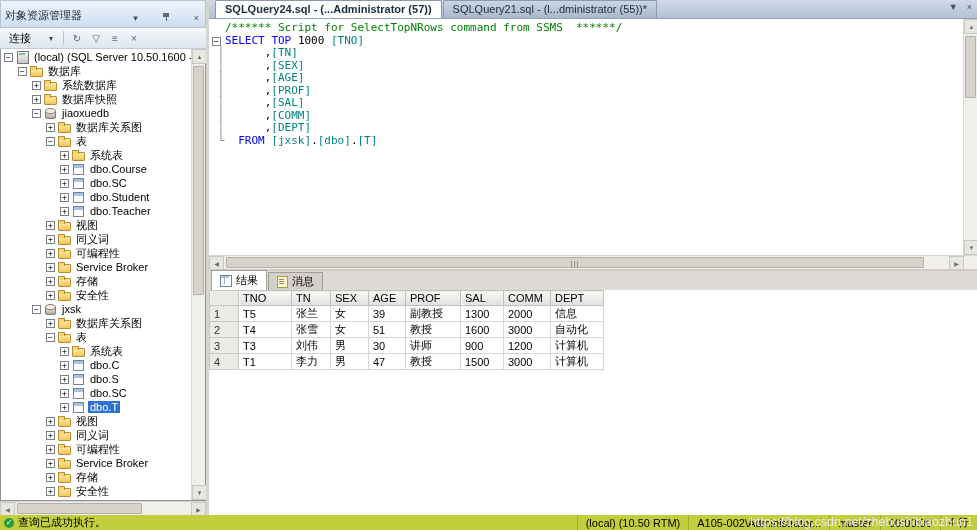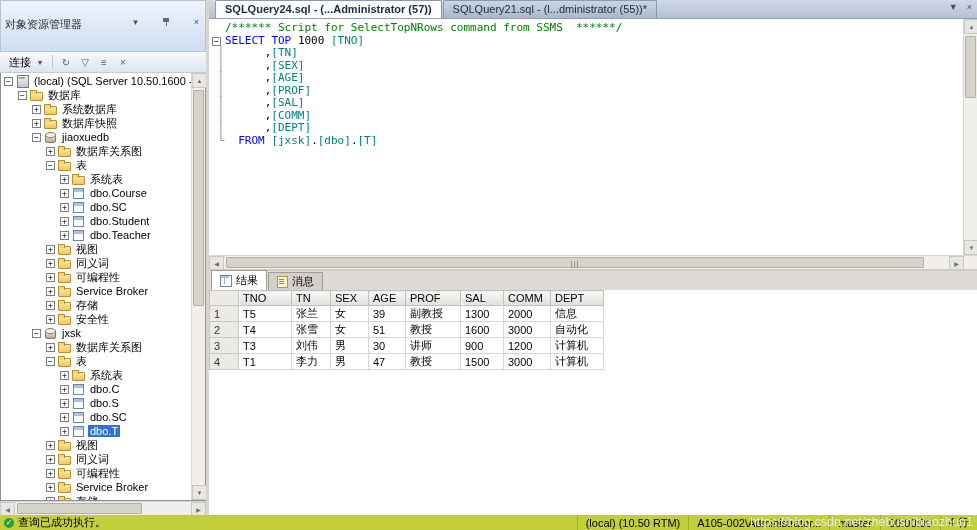--- a/index.html
+++ b/index.html
@@ -2,30 +2,30 @@
 <html style="--status-bar-bg: #c3ce3d; --selection: #2f71d0; --keyword: #0000ff; --comment: #008000; --identifier: #008284;"><head>
 <meta charset="utf-8">
 <style>
   html,body{margin:0;padding:0;width:977px;height:530px;overflow:hidden;
     font-family:"Liberation Sans","DejaVu Sans",sans-serif;font-size:11px;background:#e9e7e3;}
   .app{position:absolute;inset:0;display:flex;flex-direction:column;}
   .content{flex:1;display:flex;min-height:0;}
 
   
   .explorer{width:206px;flex:0 0 206px;display:flex;flex-direction:column;background:#e9eef7;min-height:0;}
-  .exp-title{height:18px;display:flex;align-items:flex-start;gap:20px;padding:16px 4px;
+  .exp-title{height:18px;display:flex;align-items:flex-end;gap:20px;padding:4px 4px;
     background:linear-gradient(#eef4fc,#cfdef0);border:1px solid #b4c3da;color:#1c2a3a;}
   .exp-title-text{flex:1;white-space:nowrap;overflow:hidden;}
   .tbtn{color:#43505e;font-size:9px;cursor:default;padding:0 2px;}
   .pinshape{position:relative;display:inline-block;width:8px;height:9px;}
   .pinshape::before{content:"";position:absolute;left:1px;top:1px;width:6px;height:4px;background:#5a6a7a;}
   .pinshape::after{content:"";position:absolute;left:4px;top:5px;width:1px;height:4px;background:#5a6a7a;}
   .exp-toolbar{height:20px;display:flex;align-items:center;gap:3px;padding:0 4px;
     background:linear-gradient(#f7f9fc,#dde5ef);border-bottom:1px solid #c2ccd9;}
-  .connect-btn{display:flex;align-items:center;gap:7px;padding:1px 4px;border:1px solid transparent;}
+  .connect-btn{display:flex;align-items:center;gap:18px;padding:1px 4px;border:1px solid transparent;}
   .dd{font-size:8px;color:#444;}
   .sep{width:1px;height:14px;background:#bcc5d2;margin:0 2px;}
   .ibtn{width:16px;height:16px;display:flex;align-items:center;justify-content:center;color:#5a6878;font-size:10px;}
   .tree-wrap{flex:1;display:flex;min-height:0;border:1px solid #8e9199;border-top:none;background:#fff;}
   .tree{flex:1;overflow:hidden;padding-top:1px;background:#fff;}
   .trow{height:14px;display:flex;align-items:center;white-space:nowrap;cursor:default;}
   .exp{width:9px;height:9px;flex:0 0 9px;box-sizing:border-box;border:1px solid #787e83;background:#fff;
     font:8px/7px "DejaVu Sans Mono","Liberation Mono",monospace;text-align:center;color:#222;margin-right:3px;}
   .ic{width:13px;height:12px;position:relative;flex:0 0 13px;margin-right:3px;}
   .ic.folder::before{content:"";position:absolute;left:0;top:3px;width:11px;height:7px;

